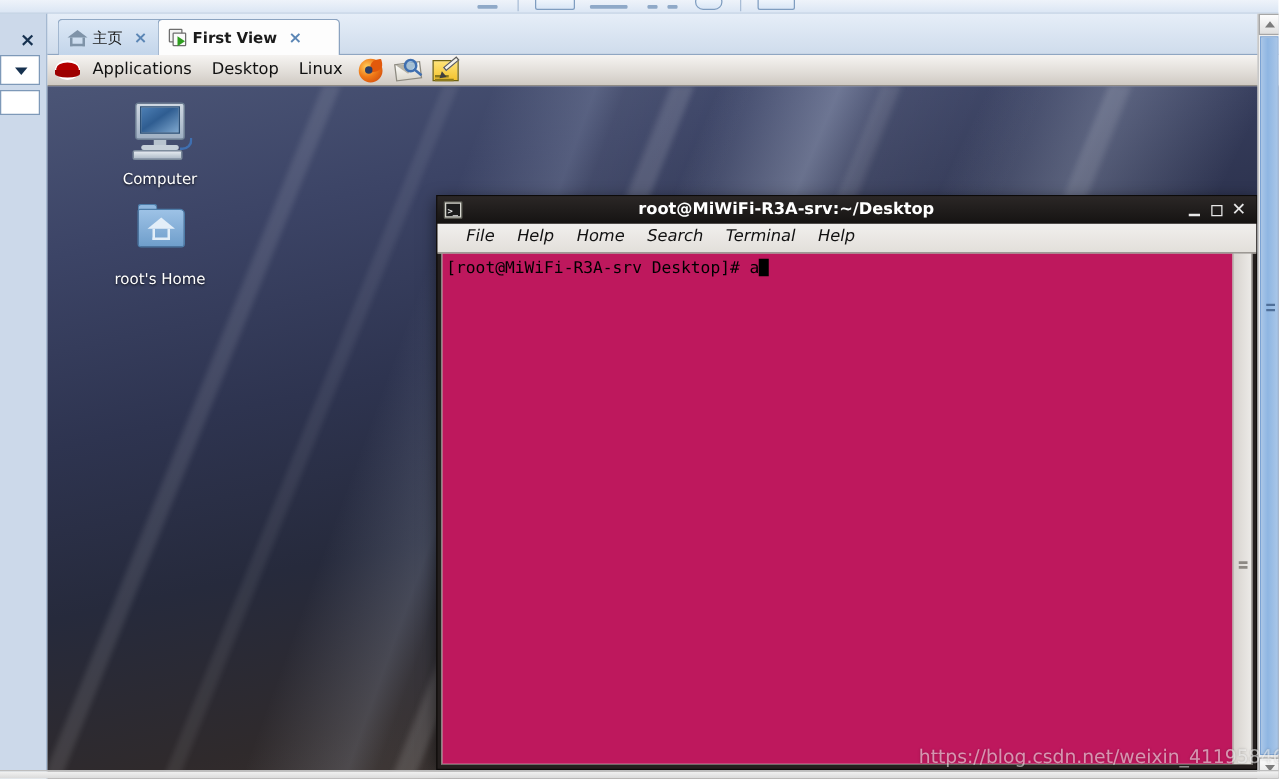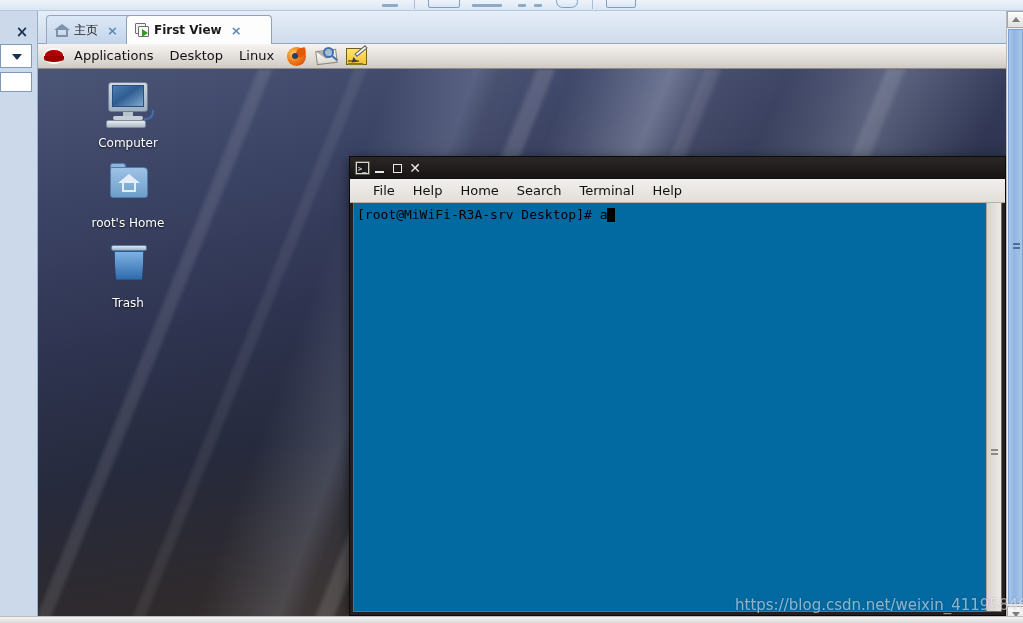--- a/index.html
+++ b/index.html
@@ -398,34 +398,34 @@
     font: 12px/12px "DejaVu Sans", sans-serif;
   }
   .wbtn .min { width: 9px; height: 2px; background: #e8e8e8; margin-top: 7px; }
   .wbtn .max { width: 9px; height: 9px; border: 1.6px solid #e8e8e8; }
   .wbtn .cls { font: 700 14px/14px "DejaVu Sans", sans-serif; }
 
   #term-menubar {
     height: 24px; flex: 0 0 24px;
     background: linear-gradient(#f1efed, #e2dfda);
     border-bottom: 1px solid #b5b1ab;
-    display: flex; align-items: center; padding-left: 14px;
+    display: flex; padding-left: 14px; font-style: italic;
   }
   .term-menu {
     font-size: 13px; color: #111; padding: 0 9px;
     line-height: 22px; cursor: pointer;
   }
 
   #term-body {
     flex: 1; display: flex; background: #ffffff;
     border: 1px solid #6f6b66; border-top: none;
     margin: 0 3px 3px 3px;
   }
   #term-screen {
-    flex: 1; background: #0369a1; overflow: hidden;
+    flex: 1; background: #be185d; overflow: hidden;
     padding: 4px 0 0 3px;
   }
   #term-line {
     font: 13px/16px "DejaVu Sans Mono", "Liberation Mono", monospace;
     color: #000000; white-space: pre;
   }
   #term-cursor {
     display: inline-block; width: 8px; height: 14px;
     background: #000000; vertical-align: -3px;
   }
@@ -588,36 +588,30 @@
     <div class="desk-icon" style="left:42px; top:93px;">
       <div class="desk-gfx gfx-home">
         <span class="tab"></span>
           <span class="fold"></span>
         <span class="hroof"></span>
           <span class="hbody"></span>
       </div>
       <span class="label">root's Home</span>
     </div>
 
-    <div class="desk-icon" style="left:42px; top:173px;">
-      <div class="desk-gfx gfx-trash">
-        <span class="lid"></span>
-          <span class="can"></span>
-      </div>
-      <span class="label">Trash</span>
-    </div>
   </div>
 
   <div id="terminal">
 
     <div id="term-titlebar">
       <div id="term-icon">
         <span class="inner"></span>
           <span class="pr">&gt;_</span>
       </div>
+      <div id="term-title">root@MiWiFi-R3A-srv:~/Desktop</div>
       <div class="wbtn">
           <span class="min"></span>
         </div>
       <div class="wbtn">
           <span class="max"></span>
         </div>
       <div class="wbtn">
           <span class="cls">✕</span>
         </div>
     </div>

